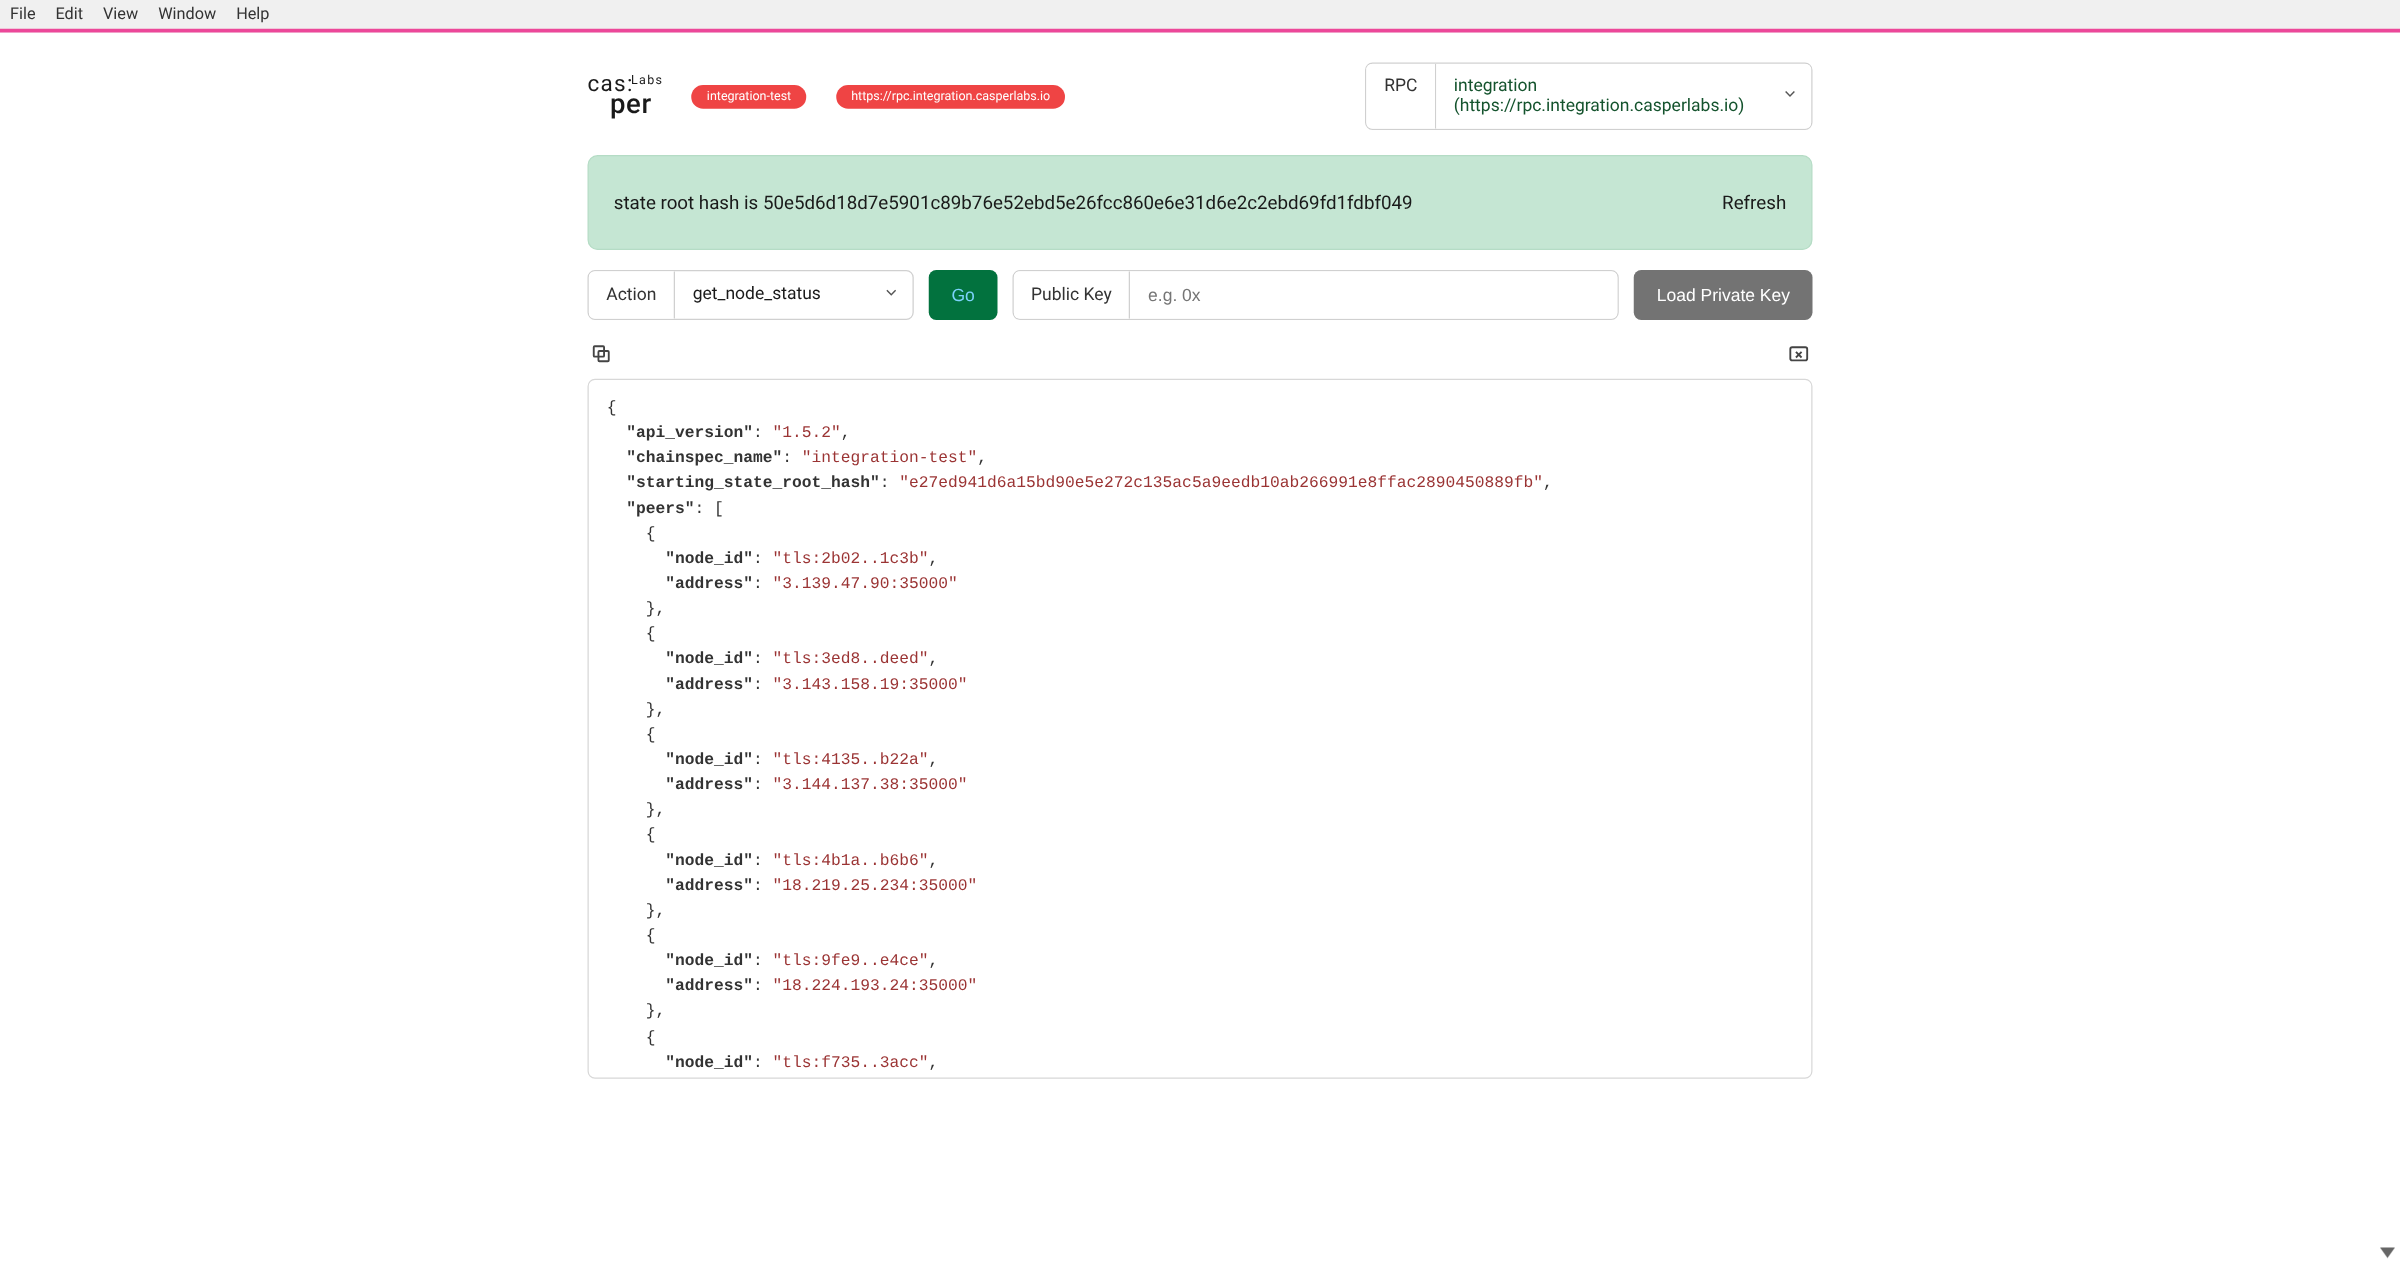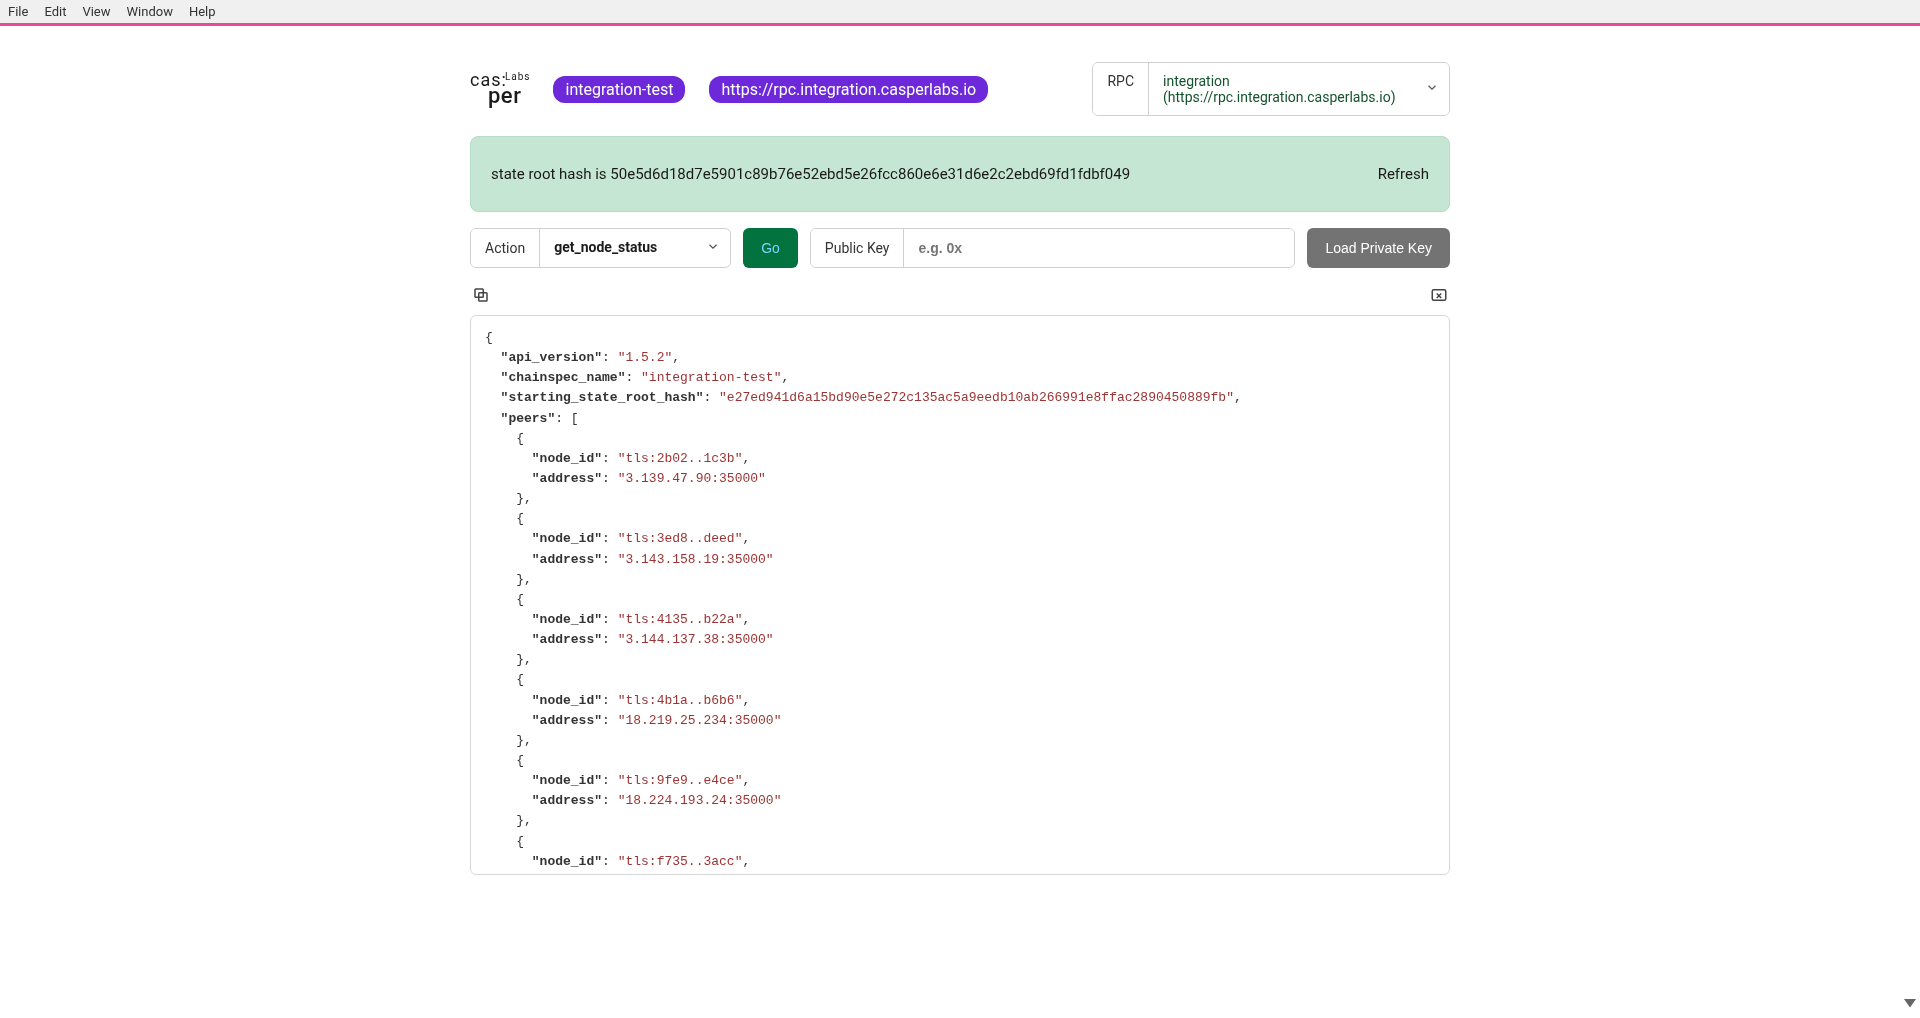--- a/index.html
+++ b/index.html
@@ -1,41 +1,41 @@
 <!DOCTYPE html>
 <html><head>
 <meta charset="utf-8">
 <style>
   * { box-sizing: border-box; margin: 0; padding: 0; }
   body { font-family: -apple-system, BlinkMacSystemFont, "Segoe UI", Roboto, sans-serif; background: #fff; color: #1a1a1a; font-size: 14px; }
   .menubar { background: #f0f0f0; border-bottom: 3px solid #ec4899; padding: 4px 8px; display: flex; gap: 16px; font-size: 13px; color: #333; }
   .menubar span { cursor: default; }
-  .container { max-width: 1020px; margin: 16px auto; padding: 20px; }
+  .container { max-width: 1020px; margin: 4px auto; padding: 20px; }
   .topbar { display: flex; align-items: center; gap: 24px; margin-bottom: 20px; }
   .logo { display: flex; flex-direction: column; line-height: 0.9; font-weight: 400; }
   .logo-top { font-size: 18px; letter-spacing: 1px; }
   .logo-top .dots { letter-spacing: -2px; }
   .logo-top .labs { font-size: 10px; position: relative; top: -6px; left: 1px; }
   .logo-bot { font-size: 22px; font-weight: 500; letter-spacing: 0.5px; margin-left: 18px; margin-top: -2px; }
-  .badge { background: #6d28d9; color: #fff; padding: 4px 12px; border-radius: 12px; font-size: 16px; white-space: nowrap; }
+  .badge { background: #ef4444; color: #fff; padding: 4px 12px; border-radius: 12px; font-size: 10px; white-space: nowrap; }
   .topbar-spacer { flex: 1; }
   .rpc-group { display: flex; align-items: stretch; border: 1px solid #d0d0d0; border-radius: 6px; overflow: hidden; }
   .rpc-label { padding: 10px 14px; border-right: 1px solid #d0d0d0; color: #333; background: #fff; }
   .rpc-select { padding: 10px 32px 10px 14px; border: none; background: #fff; font-size: 14px; color: #14532d; width: 300px; position: relative; }
   .rpc-select-wrap { position: relative; }
   .chevron { position: absolute; right: 10px; top: 50%; transform: translateY(-50%); pointer-events: none; }
   .chevron svg { width: 14px; height: 14px; stroke: #555; stroke-width: 2; fill: none; }
 
   .alert { background: #c5e6d3; border: 1px solid #b5dcc5; color: #1a1a1a; padding: 28px 20px; border-radius: 8px; display: flex; justify-content: space-between; align-items: center; margin-bottom: 16px; font-size: 15px; }
   .alert-refresh { color: #1a1a1a; cursor: pointer; }
 
   .controls { display: flex; gap: 12px; align-items: stretch; margin-bottom: 16px; }
   .input-group { display: flex; border: 1px solid #d0d0d0; border-radius: 6px; overflow: hidden; }
   .input-label { padding: 10px 14px; border-right: 1px solid #d0d0d0; color: #333; background: #fff; display: flex; align-items: center; }
-  .input-field { border: none; padding: 10px 14px; font-size: 14px; outline: none; font-weight: bold; }
+  .input-field { border: none; padding: 10px 14px; font-size: 14px; outline: none; }
   .action-select { width: 190px; position: relative; }
   .action-select-wrap { position: relative; }
   .go-btn { background: #02723e; color: #7dd3fc; border: none; border-radius: 6px; padding: 0 18px; font-size: 14px; cursor: pointer; }
   .pk-group { flex: 1; }
   .pk-input { flex: 1; width: 100%; }
   .load-btn { background: #737373; color: #fff; border: none; border-radius: 6px; padding: 12px 18px; font-size: 14px; cursor: pointer; }
 
   .toolbar { display: flex; justify-content: space-between; margin-bottom: 6px; }
   .icon-btn { background: none; border: none; cursor: pointer; padding: 2px; color: #444; }
   .icon-btn svg { width: 18px; height: 18px; }

